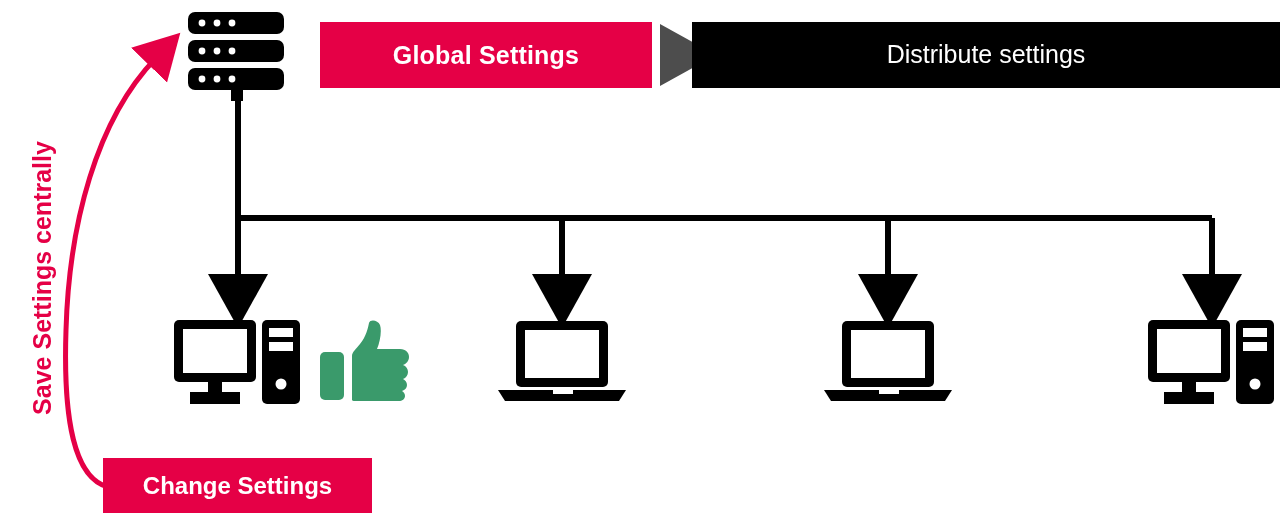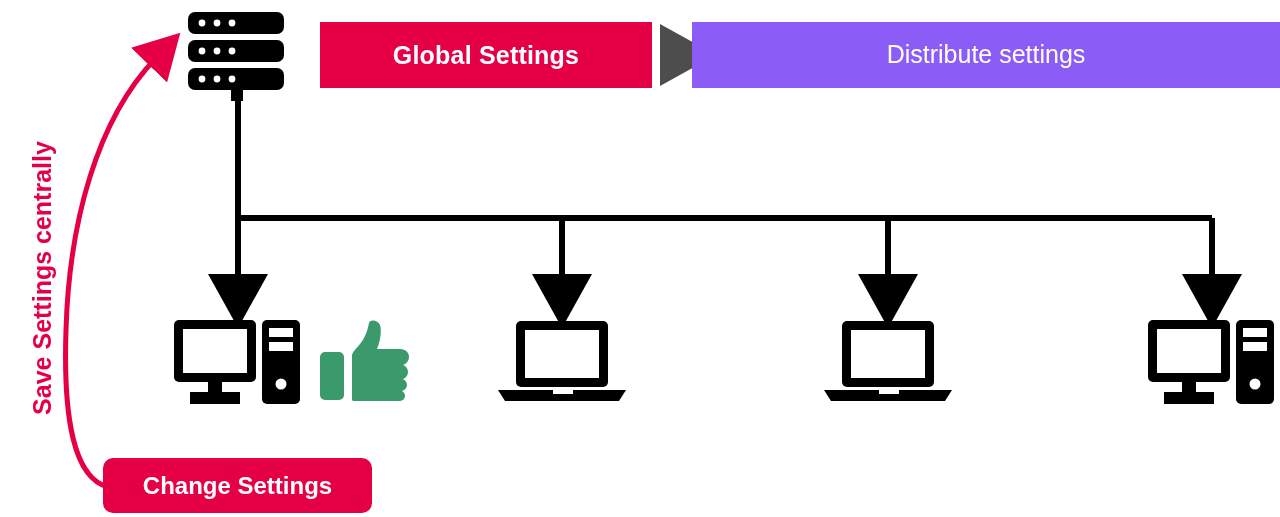--- a/index.html
+++ b/index.html
@@ -38,21 +38,21 @@
     font-size: 25px;
     font-weight: bold;
     letter-spacing: 0.2px;
   }
 
   #banner-distribute {
     left: 692px;
     top: 22px;
     width: 588px;
     height: 66px;
-    background: #8b5cf6;
+    background: #000000;
     font-size: 25px;
     font-weight: normal;
     line-height: 1.18;
     text-align: center;
     padding: 0 18px;
   }
 
   #arrow-separator {
     position: absolute;
     left: 656px;
@@ -62,21 +62,20 @@
   }
 
   #banner-change {
     left: 103px;
     top: 458px;
     width: 269px;
     height: 55px;
     background: #E50046;
     font-size: 24px;
     font-weight: bold;
-    border-radius: 10px;
   }
 
   
   #label-save-centrally {
     position: absolute;
     left: -118px;
     top: 260px;
     width: 320px;
     height: 36px;
     transform: rotate(-90deg);

